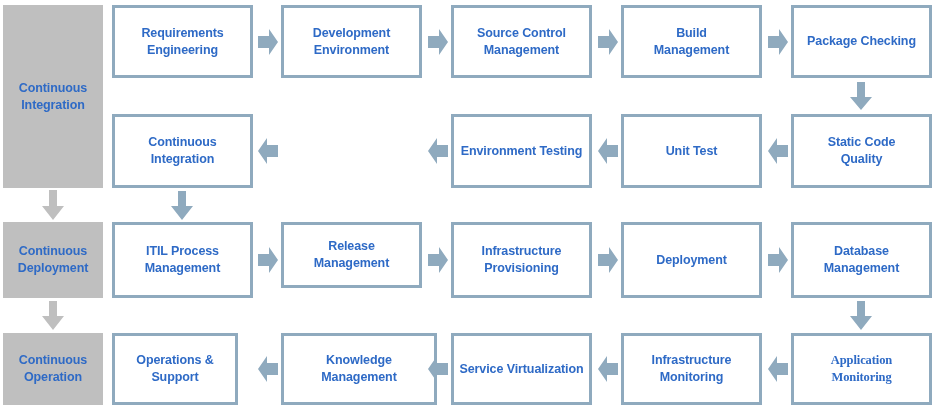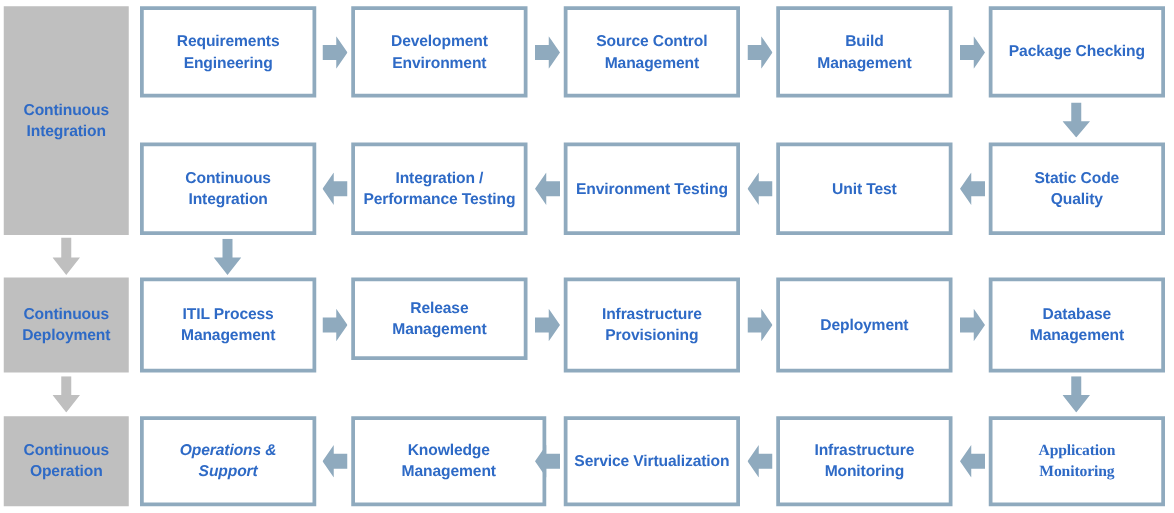--- a/index.html
+++ b/index.html
@@ -154,24 +154,20 @@
   <div class="proc-box" style="left:112px; top:114px; width:141px; height:74px;">
     <div class="proc-label">Continuous
 Integration</div>
   </div>
   <div class="arrow chev-left" style="left:258px; top:138px; width:20px; height:26px;">
     <svg viewBox="0 0 20 26" preserveAspectRatio="none" aria-hidden="true">
       <polygon points="20,7 9,7 9,0 0,13 9,26 9,19 20,19" fill="#8faabe"></polygon>
     </svg>
   </div>
 
-  <div class="proc-box" style="left:281px; top:114px; width:141px; height:74px;">
-    <div class="proc-label">Integration /
-Performance Testing</div>
-  </div>
   <div class="arrow chev-left" style="left:428px; top:138px; width:20px; height:26px;">
     <svg viewBox="0 0 20 26" preserveAspectRatio="none" aria-hidden="true">
       <polygon points="20,7 9,7 9,0 0,13 9,26 9,19 20,19" fill="#8faabe"></polygon>
     </svg>
   </div>
 
   <div class="proc-box" style="left:451px; top:114px; width:141px; height:74px;">
     <div class="proc-label">Environment Testing</div>
   </div>
   <div class="arrow chev-left" style="left:598px; top:138px; width:20px; height:26px;">
@@ -242,21 +238,21 @@
     <div class="proc-label">Database
 Management</div>
   </div>
 
   <div class="arrow chev-down" style="left:850px; top:301px; width:22px; height:29px;">
     <svg viewBox="0 0 22 29" preserveAspectRatio="none" aria-hidden="true">
       <polygon points="7,0 15,0 15,15 22,15 11,29 0,15 7,15" fill="#8faabe"></polygon>
     </svg>
   </div>
 
-  <div class="proc-box" style="left:112px; top:333px; width:141px; height:72px;font-style:italic;">
+  <div class="proc-box" style="left:112px; top:333px; width:126px; height:72px;">
     <div class="proc-label">Operations &amp;
 Support</div>
   </div>
   <div class="arrow chev-left" style="left:258px; top:356px; width:20px; height:26px;">
     <svg viewBox="0 0 20 26" preserveAspectRatio="none" aria-hidden="true">
       <polygon points="20,7 9,7 9,0 0,13 9,26 9,19 20,19" fill="#8faabe"></polygon>
     </svg>
   </div>
 
   <div class="proc-box" style="left:281px; top:333px; width:156px; height:72px;">

